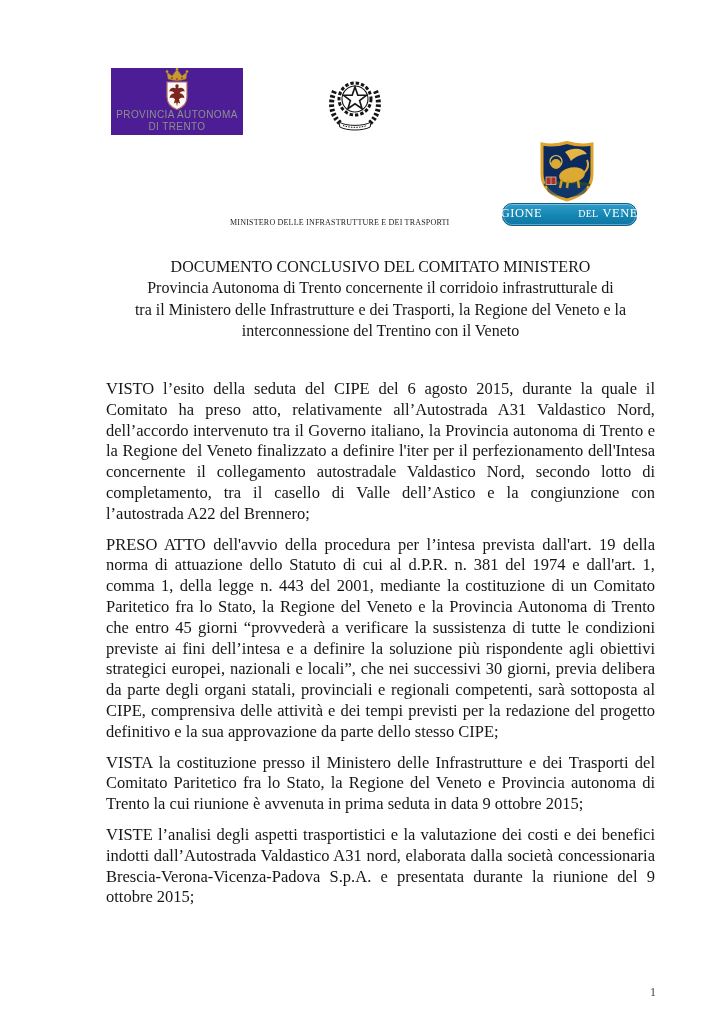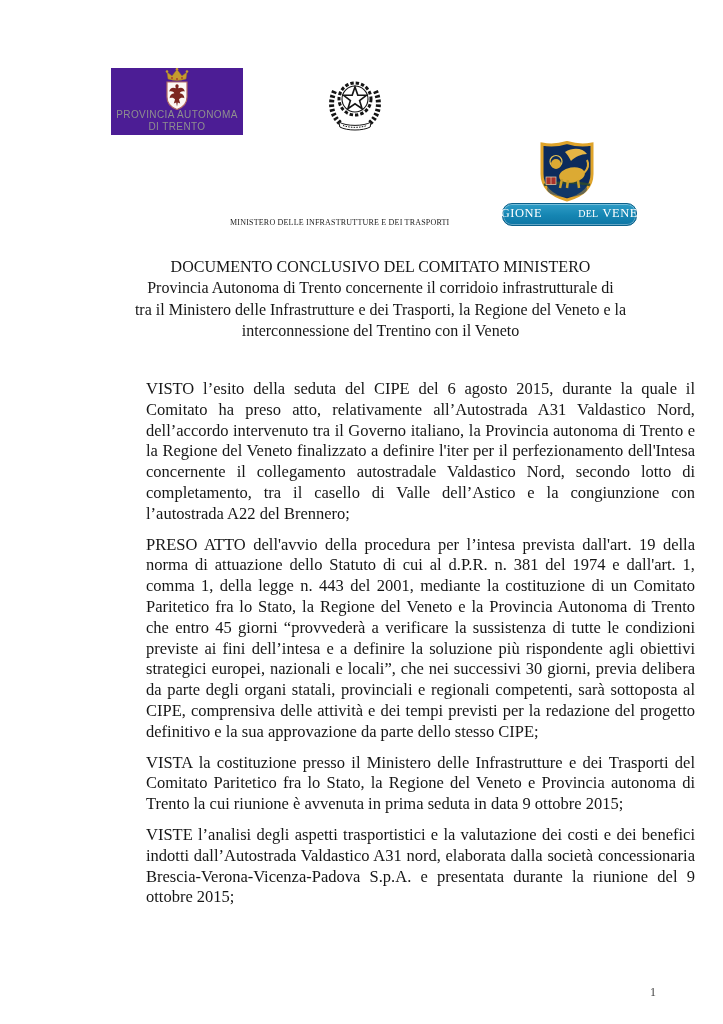--- a/index.html
+++ b/index.html
@@ -41,21 +41,21 @@
 
   
   .title-block {
     position:absolute; left:106px; top:256px; width:549px; text-align:center;
     font-size:16px; line-height:21.3px; color:#161616;
   }
   .title-line { white-space:nowrap; }
 
   .body-block {
     position:absolute; left:106px; top:379px; width:549px;
-    font-size:16.5px; line-height:20.8px; text-align:justify; color:#161616;margin-left:40px;
+    font-size:16.5px; line-height:20.8px; text-align:justify; color:#161616;
   }
   .body-block p { margin:0 0 10px 0; }
 
   .page-number {
     position:absolute; left:620px; top:985px; width:36px; text-align:right;
     font-size:12px; color:#3f3f3f;
   }
 </style>
 </head>
 <body>

